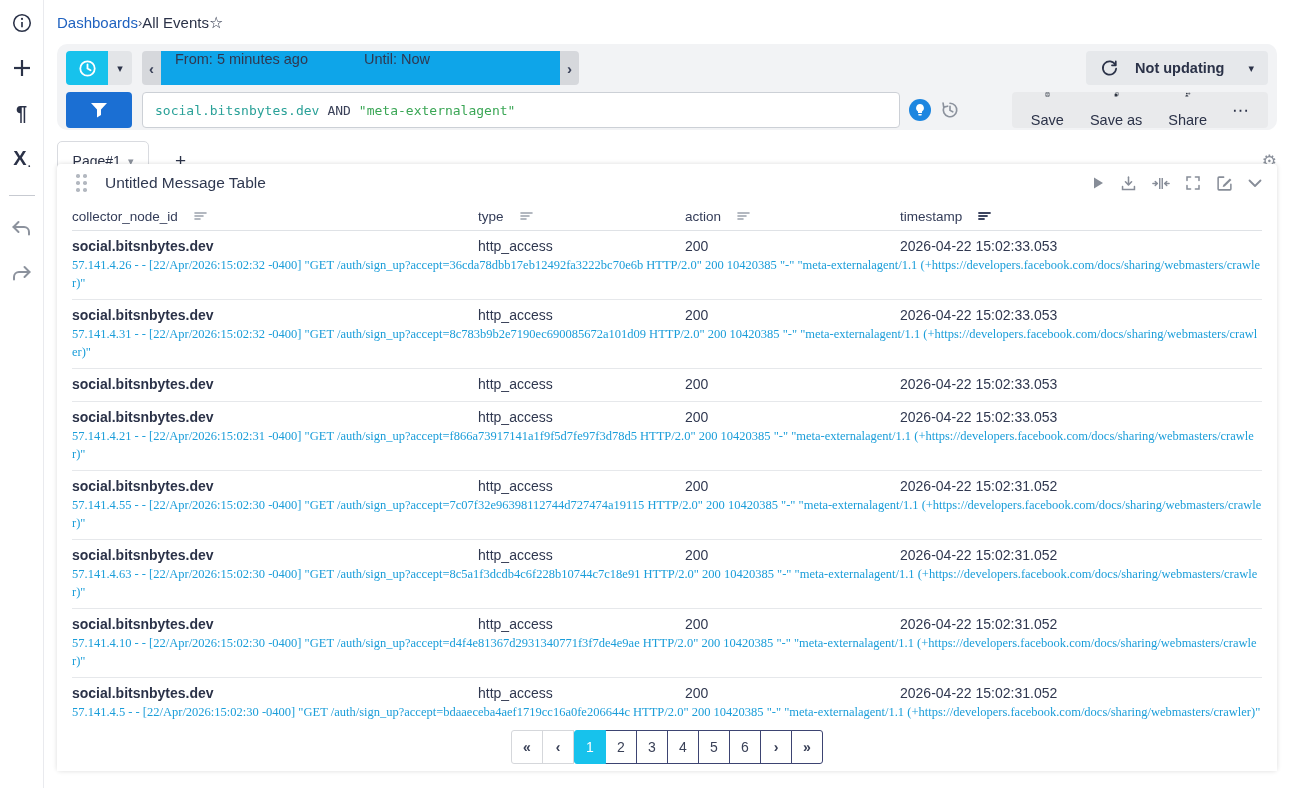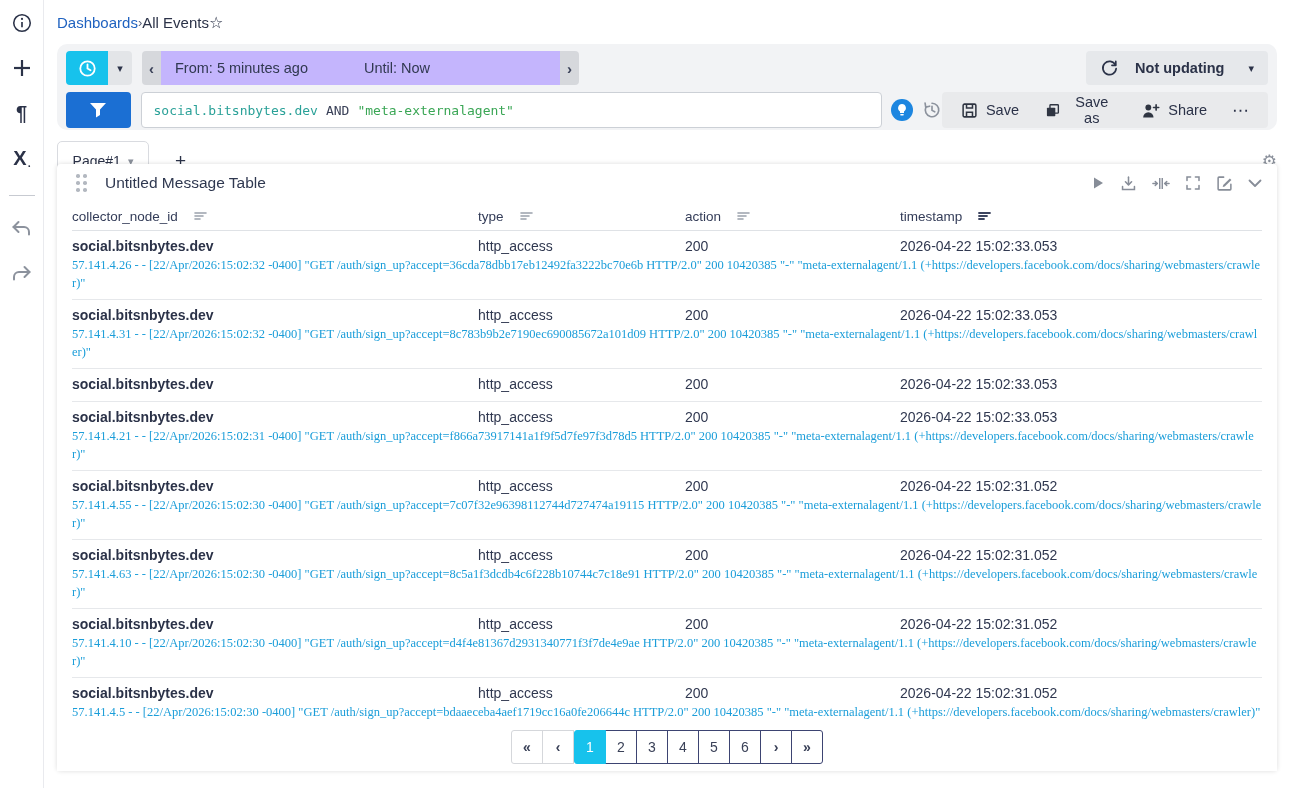--- a/index.html
+++ b/index.html
@@ -40,21 +40,21 @@
 
   .time-btn { width:42px; height:34px; background:#17c2ec; border:none; border-radius:4px 0 0 4px;
     display:flex; align-items:center; justify-content:center; cursor:pointer; }
   .time-caret-btn { width:24px; height:34px; background:#e3e5e8; border:none; border-radius:0 4px 4px 0;
     display:flex; align-items:center; justify-content:center; cursor:pointer; margin-right:10px; }
   .caret { font-family:"DejaVu Sans", sans-serif; font-size:11px; color:#2b3248; line-height:1; }
 
   .range-bar { display:flex; align-items:stretch; height:34px; width:437px; border-radius:4px; overflow:hidden; }
   .range-chev { width:19px; background:#d6d8dc; border:none; color:#3a4158; font-size:15px; font-weight:700;
     display:flex; align-items:center; justify-content:center; cursor:pointer; }
-  .range-mid { flex:1; background:#c4b5fd; display:flex; align-items:center; padding:0 14px; font-size:14.5px; color:#303850; }
+  .range-mid { flex:1; background:#0ea5e9; display:flex; align-items:flex-start; padding:0 14px; font-size:14.5px; color:#303850; }
   .range-mid b { font-weight:400; }
   .until-group { margin-left:56px; }
 
   .refresh-group { margin-left:auto; background:#e6e8eb; border-radius:4px; height:34px;
     display:flex; align-items:center; padding:0 14px; gap:16px; }
   .refresh-icon { cursor:pointer; }
   .not-updating { display:flex; align-items:center; gap:24px; font-size:14.5px; font-weight:600; color:#2b3248;
     background:none; border:none; cursor:pointer; font-family:inherit; }
 
   .filter-btn { width:66px; height:36px; background:#1b6fd3; border:none; border-radius:4px;
@@ -65,22 +65,22 @@
   .q-term { color:#2aa198; }
   .q-op { color:#3a4158; margin-left:8px; }
   .q-str { color:#3aa655; margin-left:8px; }
 
   .help-bubble { width:22px; height:22px; border-radius:50%; background:#1d86e0; margin-left:9px;
     display:flex; align-items:center; justify-content:center; cursor:pointer; }
   .history-btn { margin-left:9px; cursor:pointer; }
 
   .actions-group { margin-left:auto; background:#e9eaec; border-radius:4px; height:36px;
     display:flex; align-items:center; padding:0 6px; }
-  .action-btn { display:flex; align-items:center; gap:8px; font-size:14.5px; color:#2b3248;
-    background:none; border:none; cursor:pointer; font-family:inherit; padding:0 13px; height:36px; }
+  .action-btn { display:flex; align-items:center; gap:15px; font-size:14.5px; color:#2b3248;
+    background:none; border:none; cursor:pointer; font-family:inherit; padding:0 13px; height:36px;flex-direction:column; }
   .more-btn { font-size:17px; letter-spacing:1px; color:#2b3248; background:none; border:none; cursor:pointer; padding:0 12px; }
 
   
   .tab-row { position:absolute; left:57px; top:141px; right:15px; height:40px; display:flex; align-items:center; }
   .tab { width:92px; height:40px; background:#fff; border:1px solid #d9dbe0; border-radius:5px;
     display:flex; align-items:center; justify-content:center; gap:7px; font-size:14px; color:#2b3248; cursor:pointer; }
   .tab-add { margin-left:26px; font-size:19px; color:#2b3248; background:none; border:none; cursor:pointer; }
   .tab-gear { margin-left:auto; font-family:"DejaVu Sans", sans-serif; font-size:17px; color:#8a909b; cursor:pointer; }
 
   

